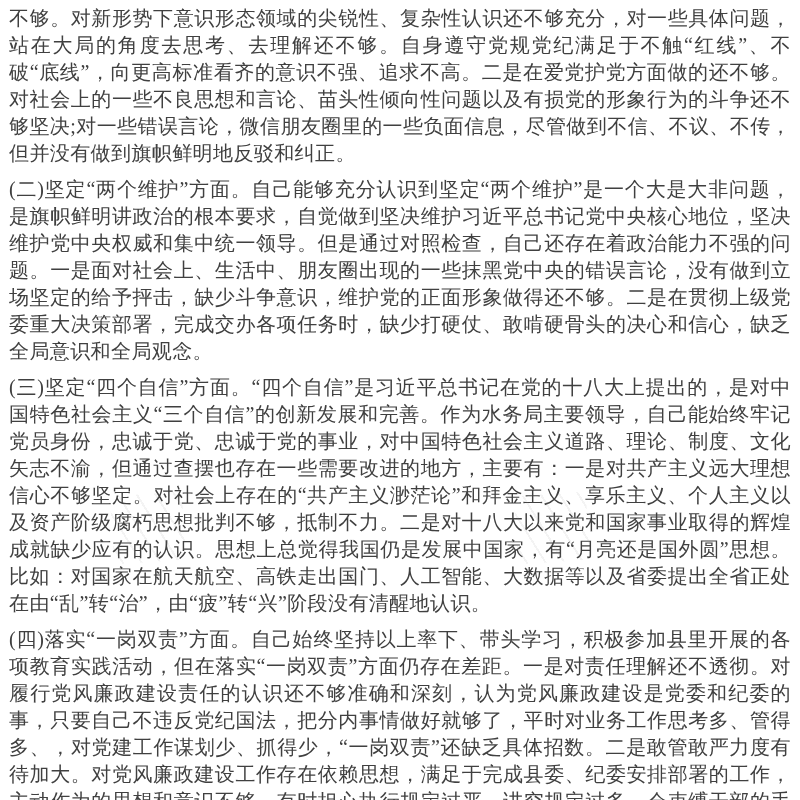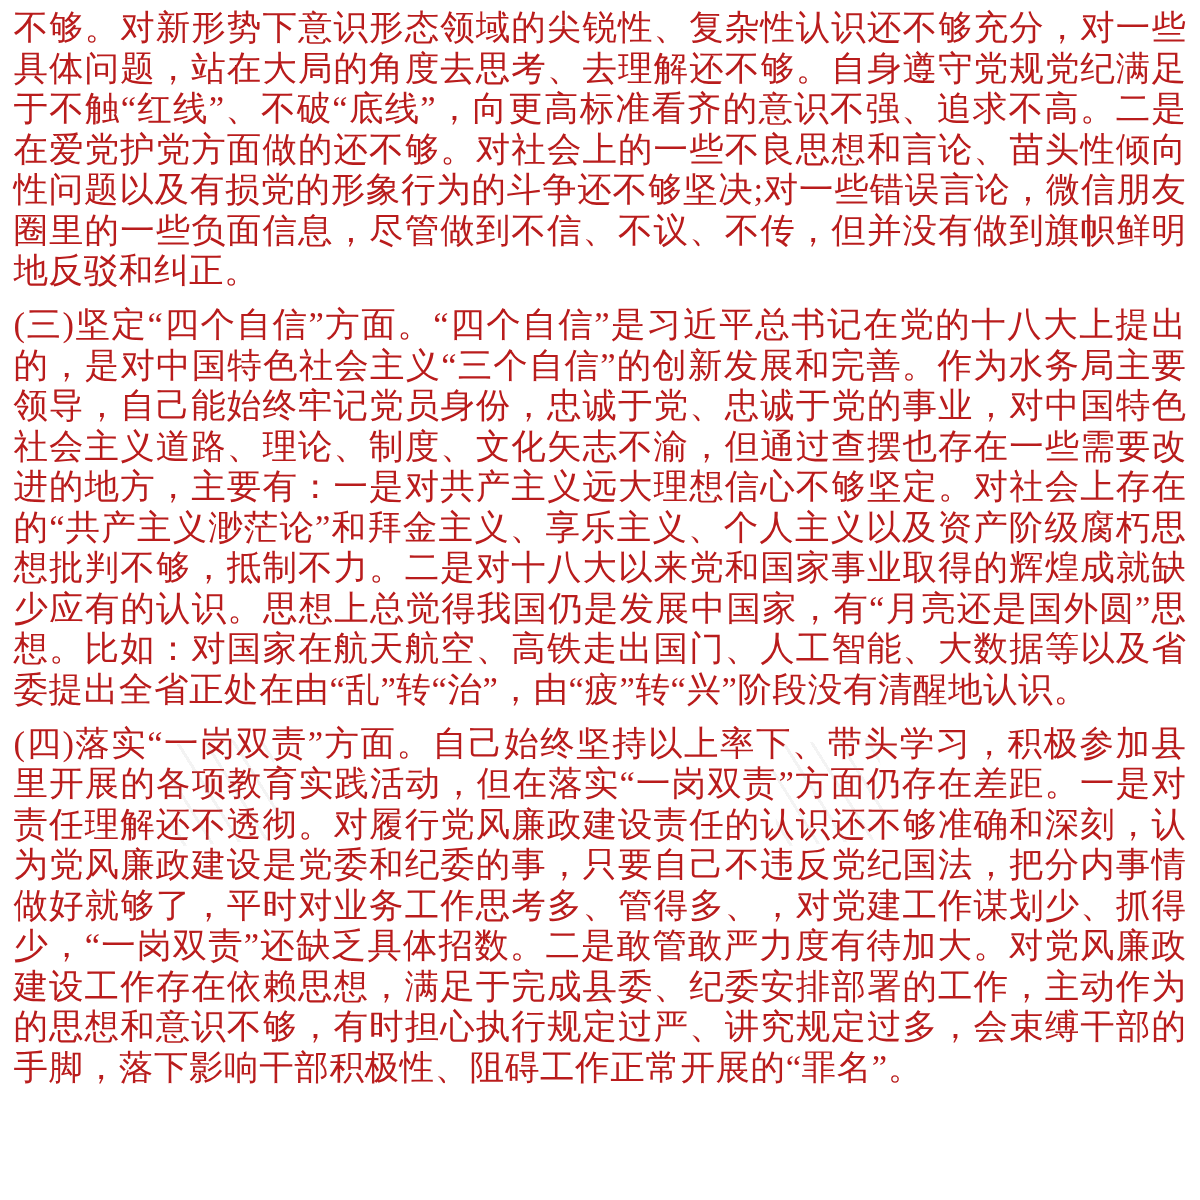--- a/index.html
+++ b/index.html
@@ -12,23 +12,23 @@
     width: 800px;
     height: 800px;
     box-sizing: border-box;
     padding: 5px 9px 0 9px;
     background: #ffffff;
     overflow: hidden;
     font-family: "Liberation Serif", "DejaVu Serif", serif;
   }
   .para {
     margin: 0 0 9px 0;
-    font-size: 23px;
+    font-size: 20px;
     line-height: 27px;
-    color: #b91c1c;
+    color: #404040;
     text-align: justify;
     text-justify: inter-character;
     letter-spacing: 0.4px;
     word-break: break-all;
   }
   .watermark {
     position: absolute;
     width: 72px;
     height: 68px;
     opacity: 0.10;
@@ -45,18 +45,19 @@
     transform: rotate(-4deg);
   }
   .wm-1 { left: 112px; top: 494px; }
   .wm-2 { left: 516px; top: 494px; }
 </style>
 </head>
 <body>
 
 <div class="page">
   <p class="para">不够。对新形势下意识形态领域的尖锐性、复杂性认识还不够充分，对一些具体问题，站在大局的角度去思考、去理解还不够。自身遵守党规党纪满足于不触“红线”、不破“底线”，向更高标准看齐的意识不强、追求不高。二是在爱党护党方面做的还不够。对社会上的一些不良思想和言论、苗头性倾向性问题以及有损党的形象行为的斗争还不够坚决;对一些错误言论，微信朋友圈里的一些负面信息，尽管做到不信、不议、不传，但并没有做到旗帜鲜明地反驳和纠正。</p>
+  <p class="para">(二)坚定“两个维护”方面。自己能够充分认识到坚定“两个维护”是一个大是大非问题，是旗帜鲜明讲政治的根本要求，自觉做到坚决维护习近平总书记党中央核心地位，坚决维护党中央权威和集中统一领导。但是通过对照检查，自己还存在着政治能力不强的问题。一是面对社会上、生活中、朋友圈出现的一些抹黑党中央的错误言论，没有做到立场坚定的给予抨击，缺少斗争意识，维护党的正面形象做得还不够。二是在贯彻上级党委重大决策部署，完成交办各项任务时，缺少打硬仗、敢啃硬骨头的决心和信心，缺乏全局意识和全局观念。</p>
   <p class="para">(三)坚定“四个自信”方面。“四个自信”是习近平总书记在党的十八大上提出的，是对中国特色社会主义“三个自信”的创新发展和完善。作为水务局主要领导，自己能始终牢记党员身份，忠诚于党、忠诚于党的事业，对中国特色社会主义道路、理论、制度、文化矢志不渝，但通过查摆也存在一些需要改进的地方，主要有：一是对共产主义远大理想信心不够坚定。对社会上存在的“共产主义渺茫论”和拜金主义、享乐主义、个人主义以及资产阶级腐朽思想批判不够，抵制不力。二是对十八大以来党和国家事业取得的辉煌成就缺少应有的认识。思想上总觉得我国仍是发展中国家，有“月亮还是国外圆”思想。比如：对国家在航天航空、高铁走出国门、人工智能、大数据等以及省委提出全省正处在由“乱”转“治”，由“疲”转“兴”阶段没有清醒地认识。</p>
   <p class="para">(四)落实“一岗双责”方面。自己始终坚持以上率下、带头学习，积极参加县里开展的各项教育实践活动，但在落实“一岗双责”方面仍存在差距。一是对责任理解还不透彻。对履行党风廉政建设责任的认识还不够准确和深刻，认为党风廉政建设是党委和纪委的事，只要自己不违反党纪国法，把分内事情做好就够了，平时对业务工作思考多、管得多、，对党建工作谋划少、抓得少，“一岗双责”还缺乏具体招数。二是敢管敢严力度有待加大。对党风廉政建设工作存在依赖思想，满足于完成县委、纪委安排部署的工作，主动作为的思想和意识不够，有时担心执行规定过严、讲究规定过多，会束缚干部的手脚，落下影响干部积极性、阻碍工作正常开展的“罪名”。</p>
 
   <div class="watermark wm-1"></div>
   <div class="watermark wm-2"></div>
 </div>
 
 </body></html>

